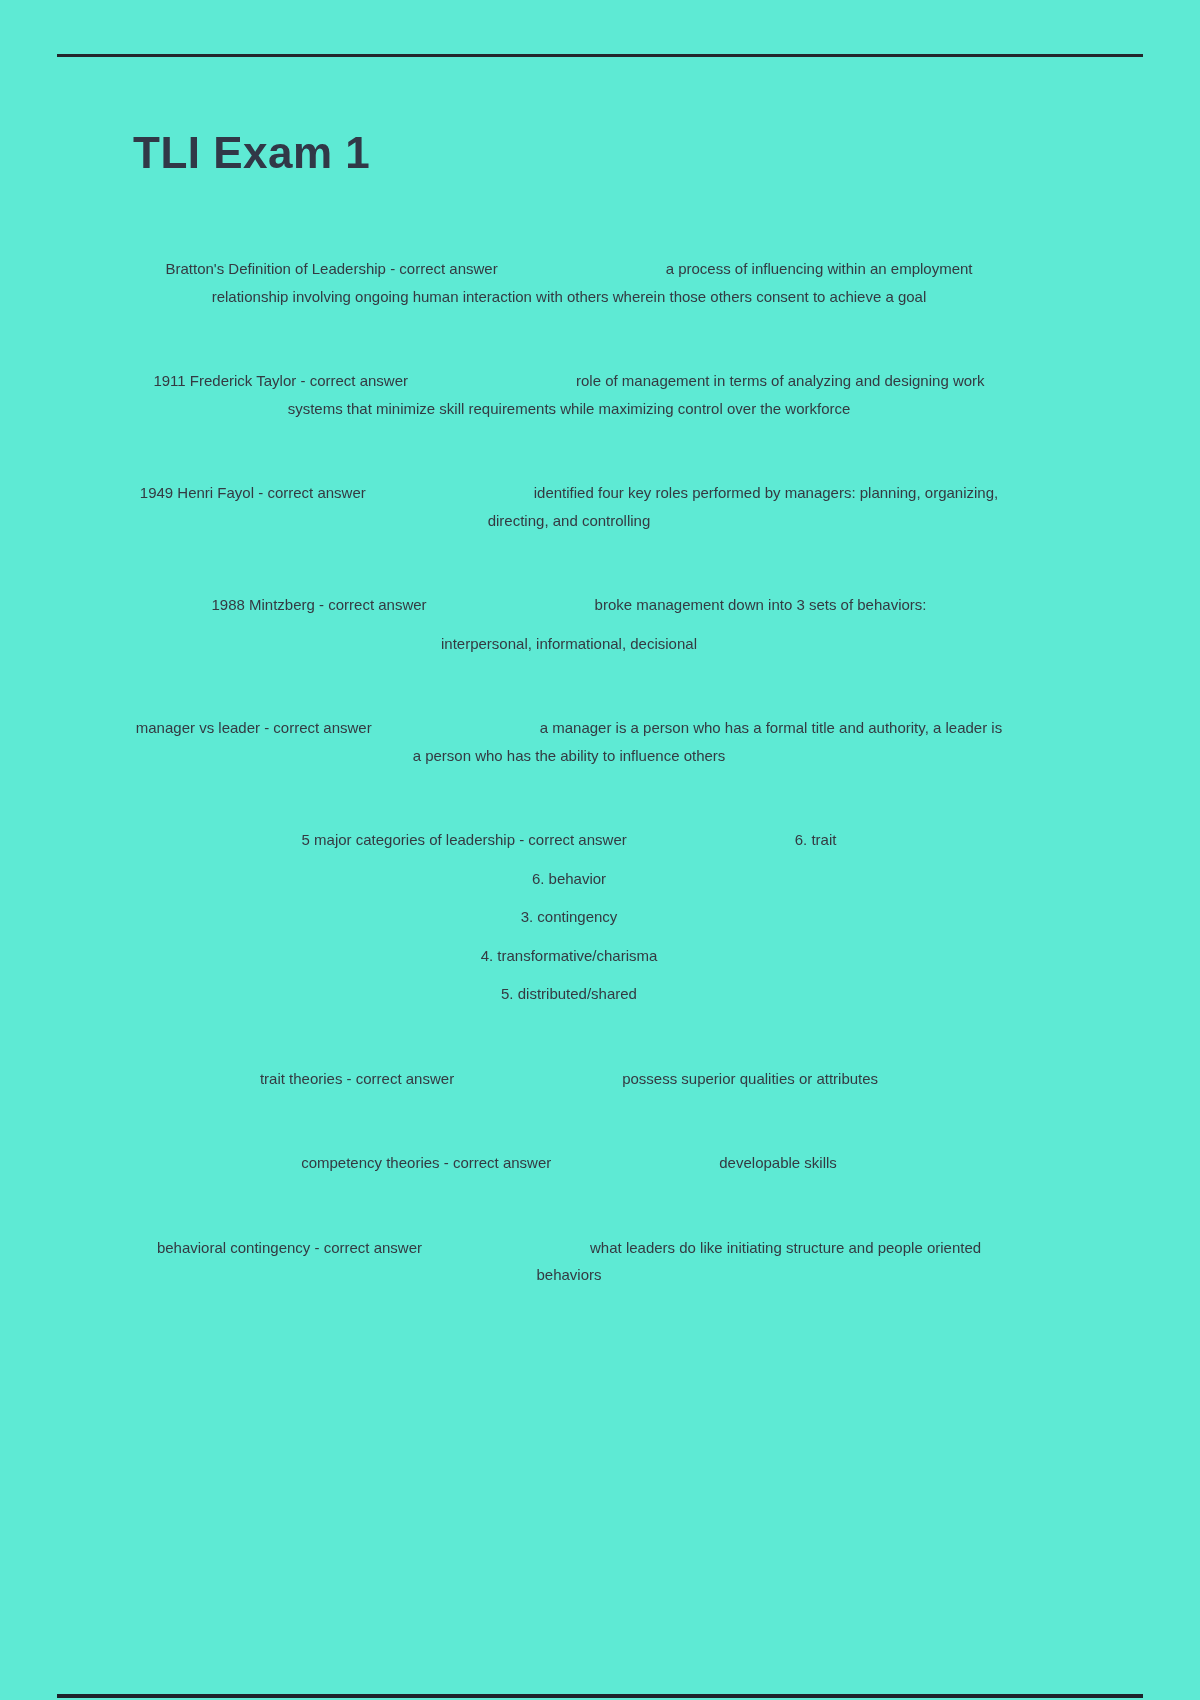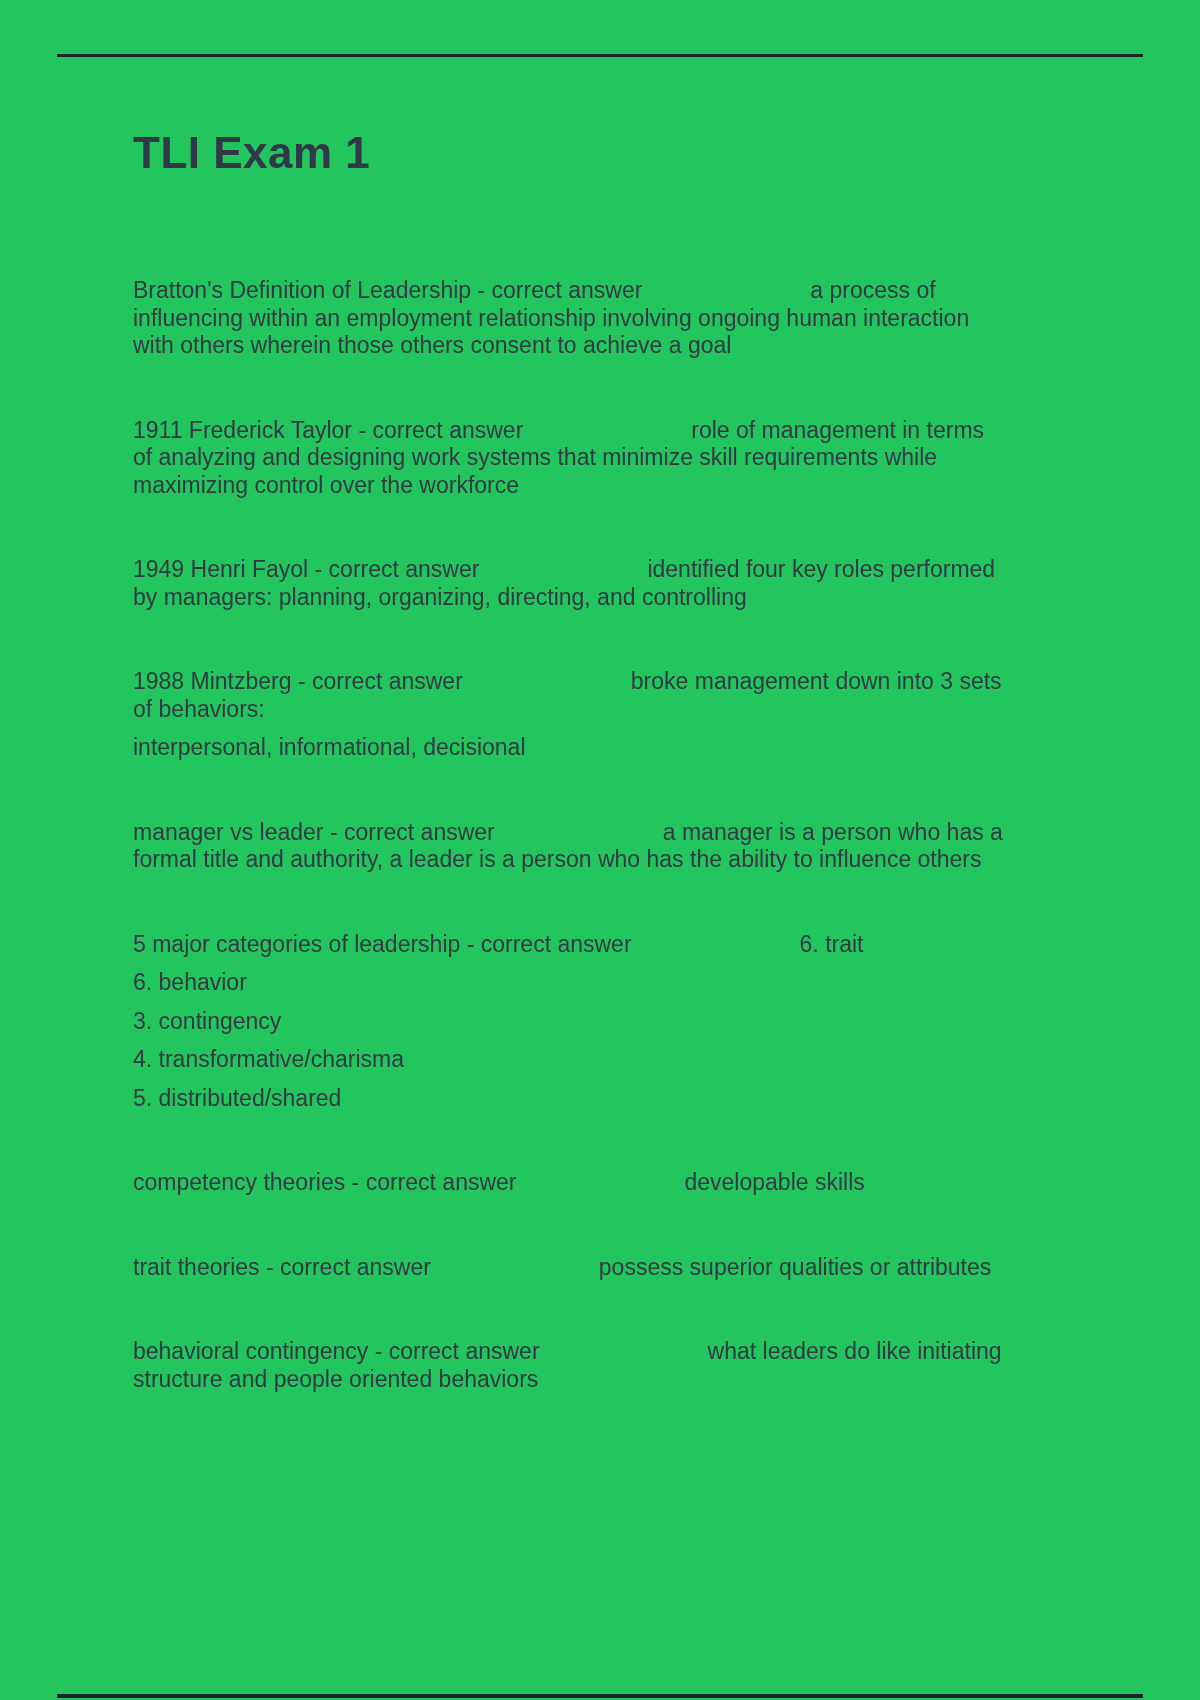--- a/index.html
+++ b/index.html
@@ -4,21 +4,21 @@
 <style>
   html, body {
     margin: 0;
     padding: 0;
     background: #ffffff;
   }
   .page {
     position: relative;
     width: 1200px;
     height: 1700px;
-    background: #22c55e;
+    background: #5eead4;
     overflow: hidden;
     font-family: "Liberation Sans", "DejaVu Sans", sans-serif;
   }
   .top-rule {
     position: absolute;
     left: 57px;
     top: 54px;
     width: 1086px;
     height: 3px;
     background: #23272c;
@@ -37,25 +37,26 @@
     top: 128px;
     margin: 0;
     font-size: 44px;
     font-weight: bold;
     letter-spacing: 0.5px;
     color: #313847;
   }
   .qa-list {
     position: absolute;
     left: 133px;
-    top: 277px;
+    top: 255px;
     width: 872px;
-    font-size: 23px;
+    font-size: 15px;
     line-height: 27.5px;
     color: #343a42;
+    text-align: center;
   }
   .qa-card {
     margin: 0 0 57px 0;
   }
   .qa-card p {
     margin: 0;
   }
   .qa-card p.answer-para {
     margin-top: 11px;
   }
@@ -98,25 +99,25 @@
 
     <div class="qa-card">
       <p><span>5 major categories of leadership</span><span> - correct answer</span><span class="answer-gap"></span><span>6. trait</span></p>
       <p class="answer-para">6. behavior</p>
       <p class="answer-para">3. contingency</p>
       <p class="answer-para">4. transformative/charisma</p>
       <p class="answer-para">5. distributed/shared</p>
     </div>
 
     <div class="qa-card">
-      <p><span>competency theories</span><span> - correct answer</span><span class="answer-gap"></span><span>developable skills</span></p>
+      <p><span>trait theories</span><span> - correct answer</span><span class="answer-gap"></span><span>possess superior qualities or attributes</span></p>
     </div>
 
     <div class="qa-card">
-      <p><span>trait theories</span><span> - correct answer</span><span class="answer-gap"></span><span>possess superior qualities or attributes</span></p>
+      <p><span>competency theories</span><span> - correct answer</span><span class="answer-gap"></span><span>developable skills</span></p>
     </div>
 
     <div class="qa-card">
       <p><span>behavioral contingency</span><span> - correct answer</span><span class="answer-gap"></span><span>what leaders do like initiating structure and people oriented behaviors</span></p>
     </div>
 
   </div>
 
   <div class="bottom-rule"></div>
 </div>

